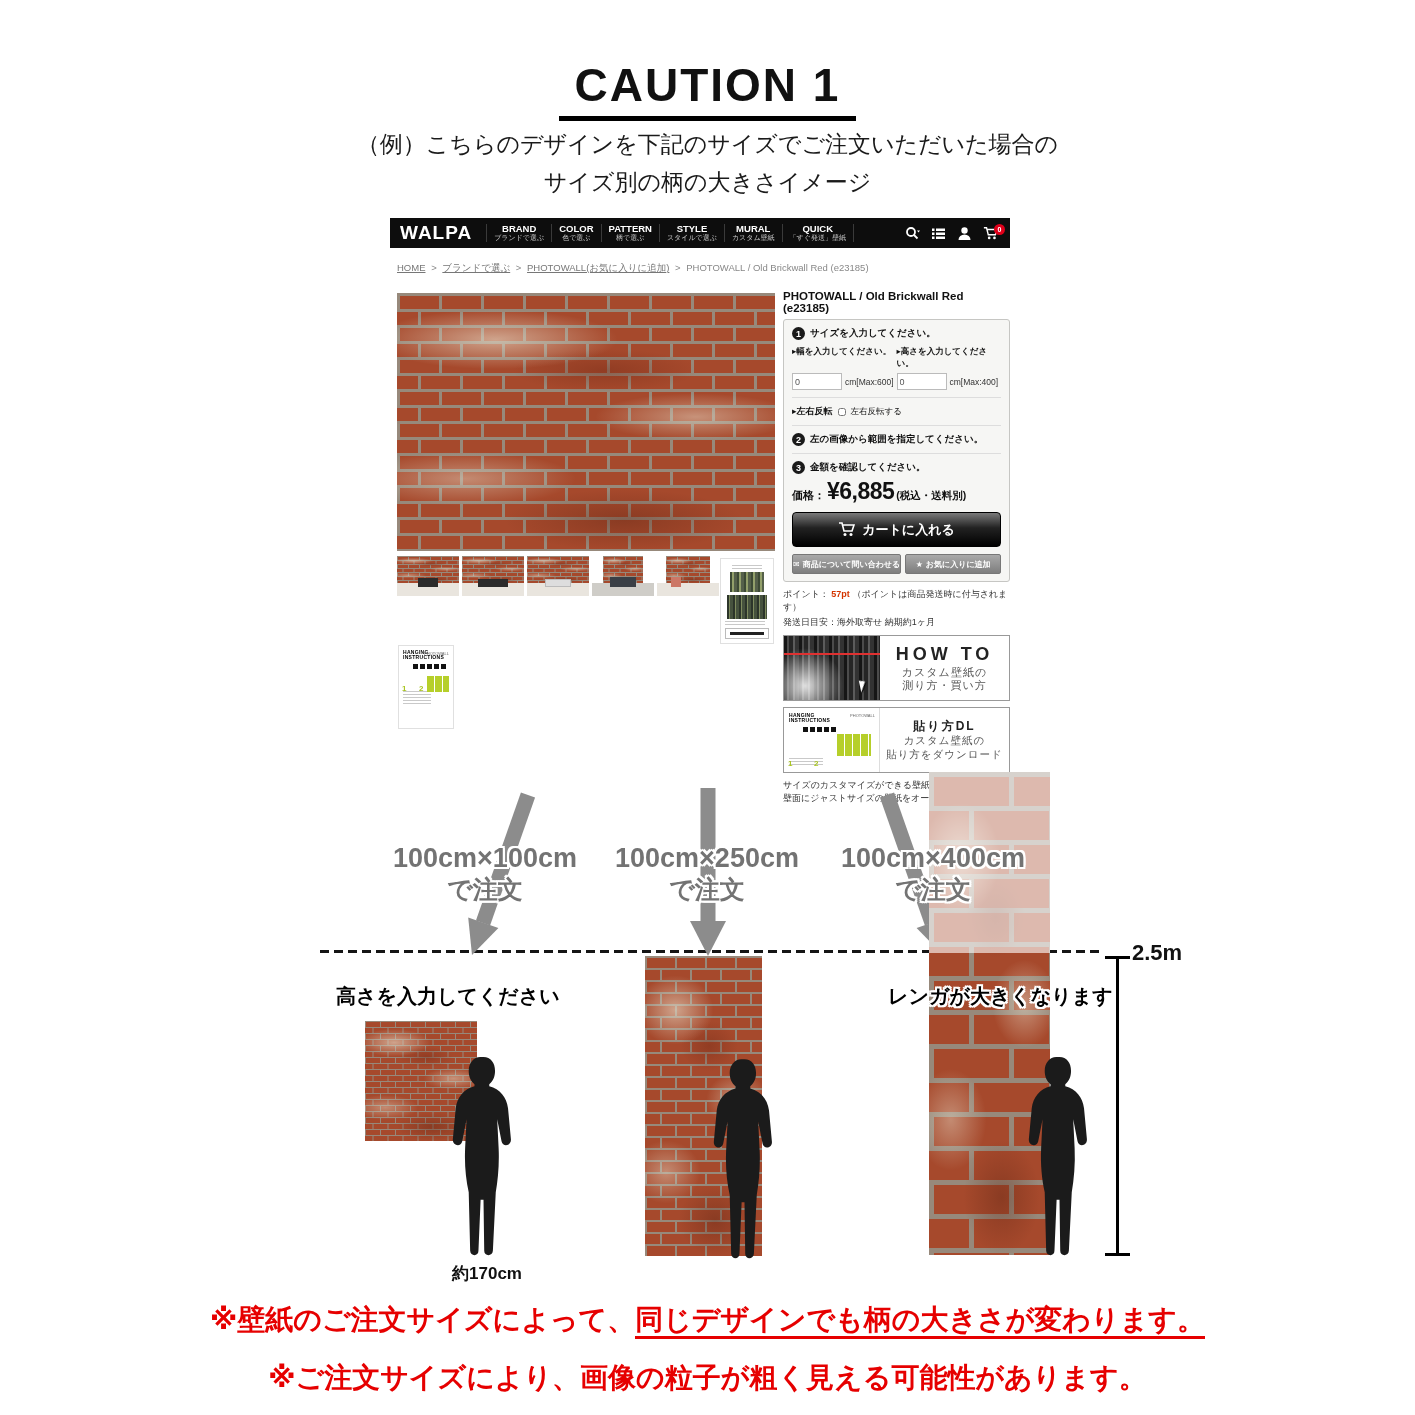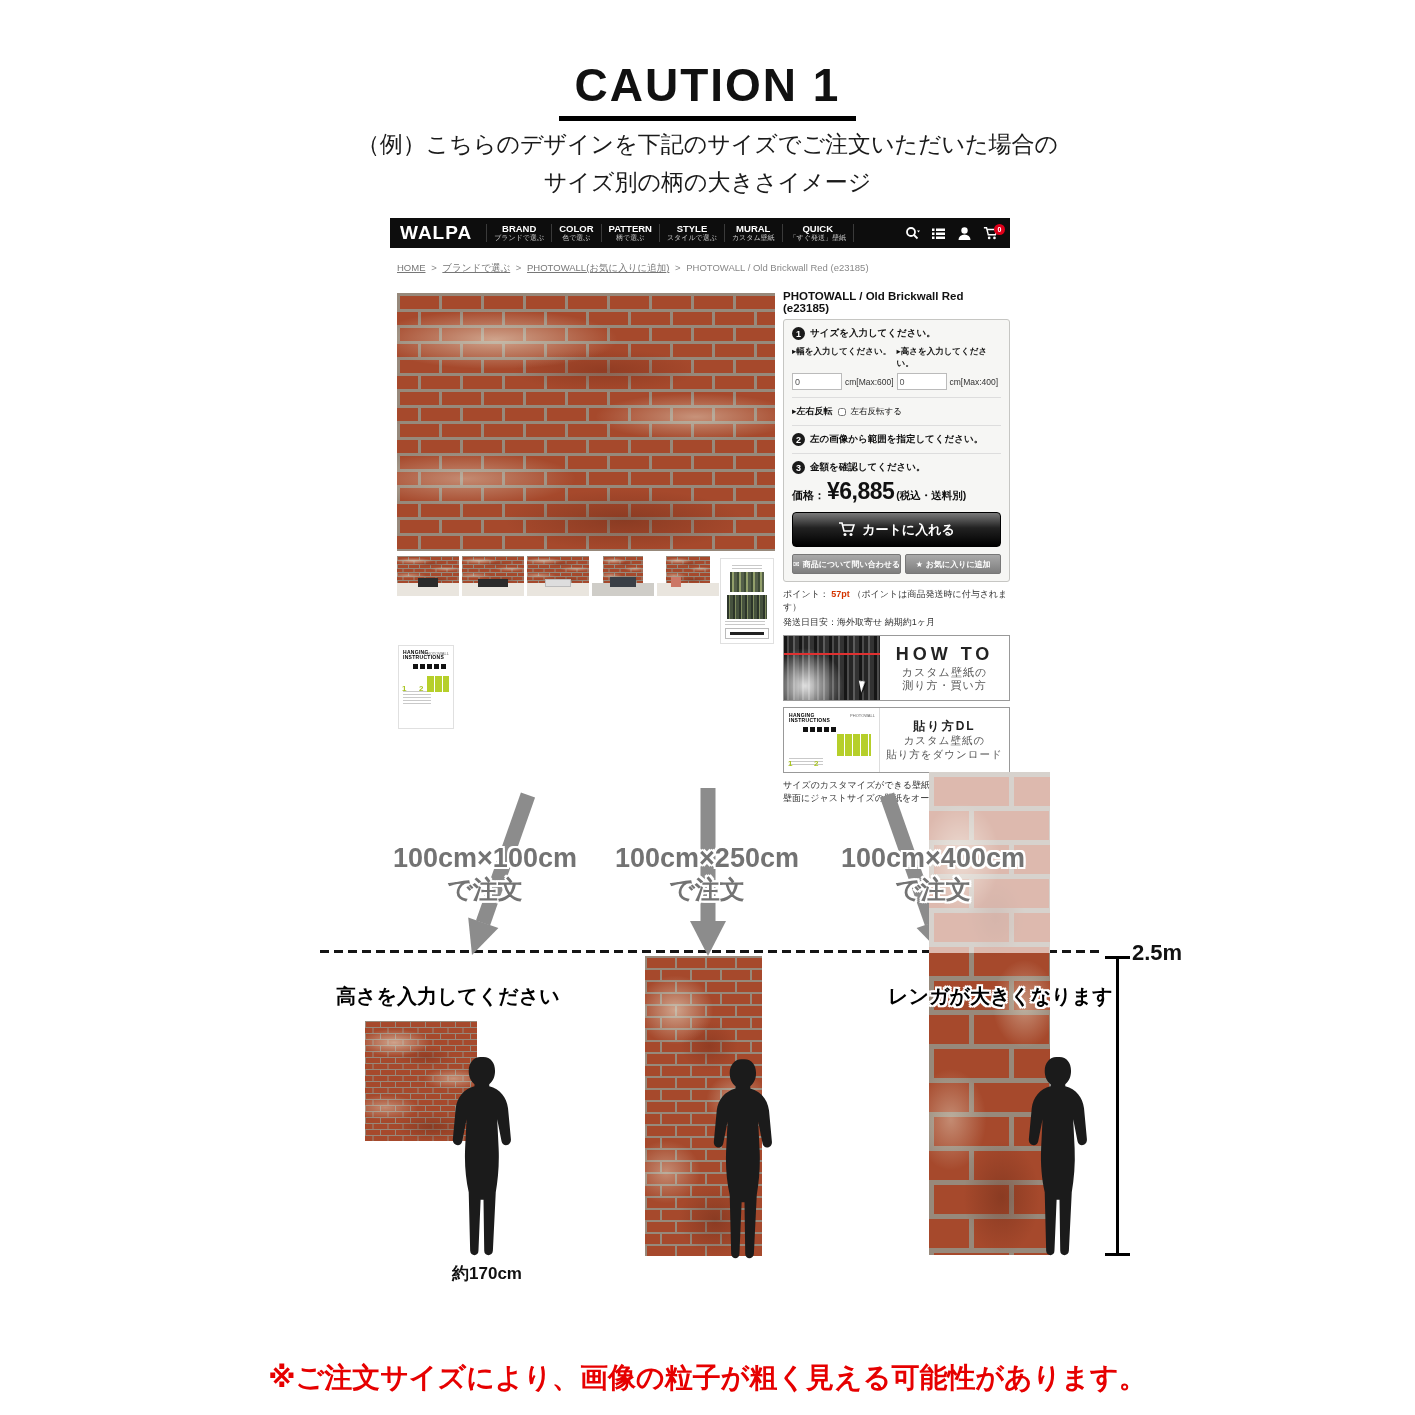--- a/index.html
+++ b/index.html
@@ -469,17 +469,20 @@
 
   <div class="abs person-h" style="left:447px;top:1262px;width:80px;text-align:center;">約170cm</div>
 
   <div class="abs" style="left:1105px;top:956px;width:25px;height:300px;z-index:3;">
     <div class="ruler-cap" style="top:0;"></div>
     <div class="ruler-line"></div>
     <div class="ruler-cap" style="bottom:0;"></div>
   </div>
   <div class="abs wall-h" style="left:1132px;top:940px;">2.5m</div>
 
+  <div class="abs warn" style="top:1301px;">
+    <span>※壁紙のご注文サイズによって、</span><span class="ul">同じデザインでも柄の大きさが変わります。</span>
+  </div>
   <div class="abs warn" style="top:1359px;">
     <span>※ご注文サイズにより、画像の粒子が粗く見える可能性があります。</span>
   </div>
 
 </div>
 
 </body></html>

